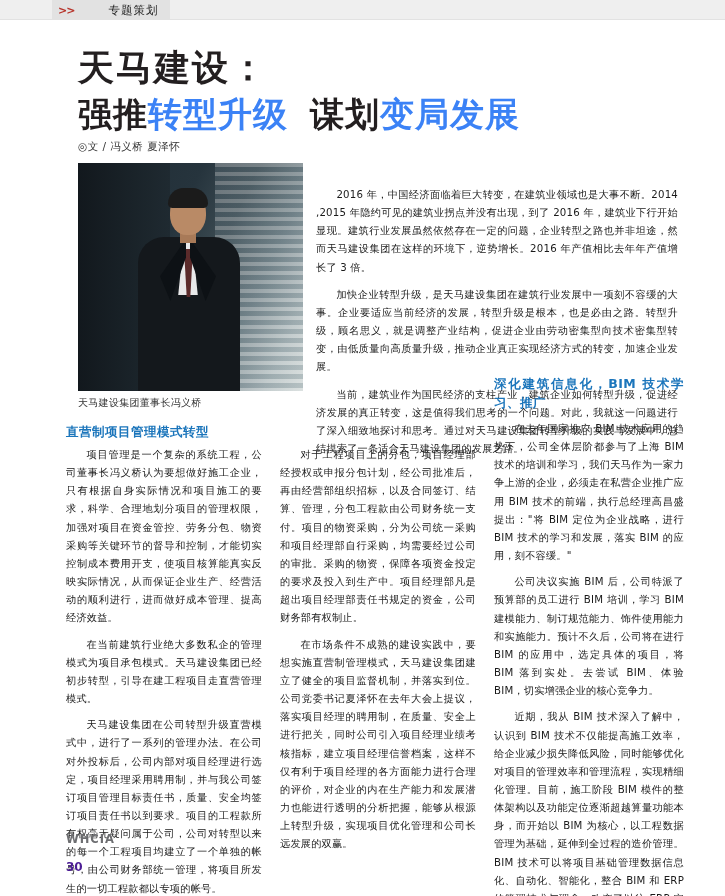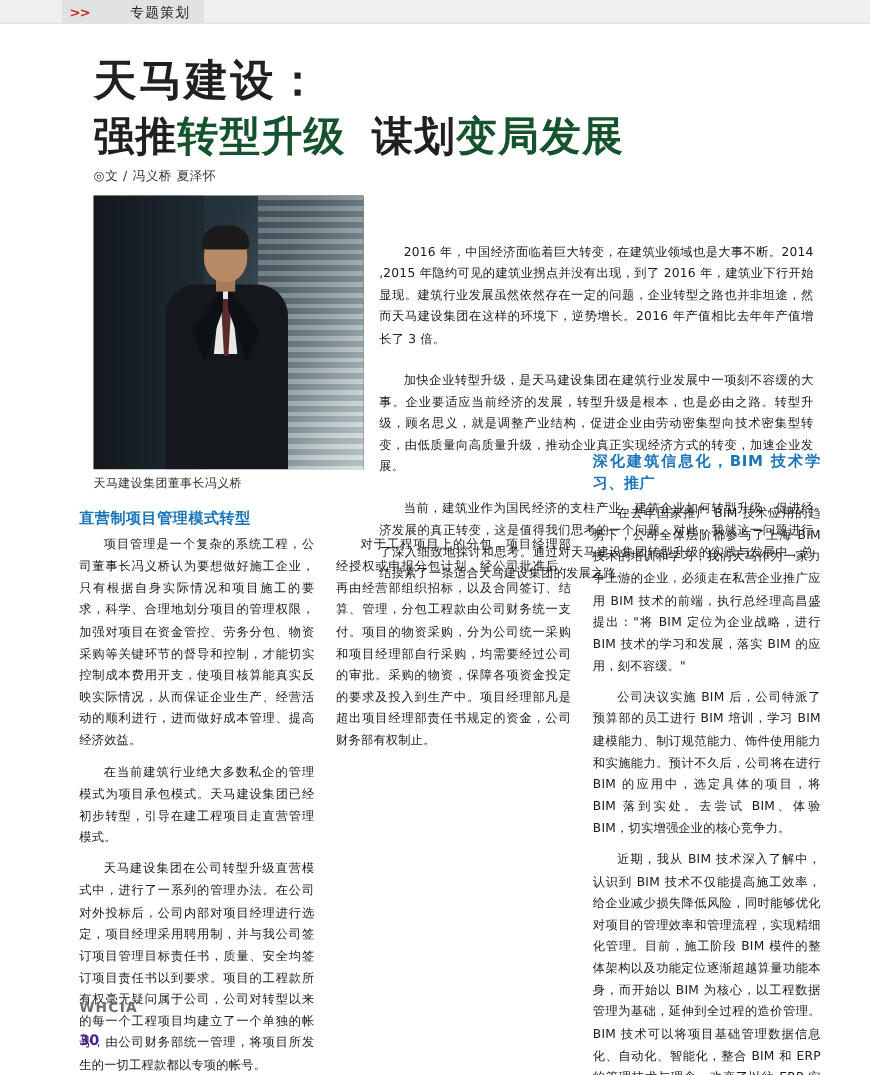--- a/index.html
+++ b/index.html
@@ -69,21 +69,21 @@
   }
   .title-line2 {
     font-size: 34px;
     font-weight: bold;
     letter-spacing: 1px;
     line-height: 1.25;
     margin-top: 4px;
     white-space: nowrap;
   }
   .t-black { color: #231f20; }
-  .t-orange { color: #14532d; }
+  .t-orange { color: #3b82f6; }
   .t-gap { display: inline-block; width: 22px; }
 
   .byline {
     position: absolute;
     left: 78px;
     top: 140px;
     font-size: 10.5px;
     color: #333;
     letter-spacing: 0.5px;
   }
@@ -201,21 +201,21 @@
     position: absolute;
     left: 316px;
     top: 186px;
     width: 362px;
     font-size: 10.2px;
     line-height: 1.78;
     color: #1a1a1a;
     text-align: justify;
     letter-spacing: 0.2px;
   }
-  .intro p { margin: 16px 0 9px 0; text-indent: 2em; }
+  .intro p { margin: 0 0 9px 0; text-indent: 2em; }
 
   
   .sec-head {
     color: #1b75bb;
     font-weight: bold;
     font-size: 12.5px;
     letter-spacing: 0.5px;
   }
   .sec-head-left {
     position: absolute;
@@ -317,20 +317,21 @@
 <div class="sec-head sec-head-right">深化建筑信息化，BIM 技术学习、推广</div>
 
 <div class="col col-1">
   <p>项目管理是一个复杂的系统工程，公司董事长冯义桥认为要想做好施工企业，只有根据自身实际情况和项目施工的要求，科学、合理地划分项目的管理权限，加强对项目在资金管控、劳务分包、物资采购等关键环节的督导和控制，才能切实控制成本费用开支，使项目核算能真实反映实际情况，从而保证企业生产、经营活动的顺利进行，进而做好成本管理、提高经济效益。</p>
   <p>在当前建筑行业绝大多数私企的管理模式为项目承包模式。天马建设集团已经初步转型，引导在建工程项目走直营管理模式。</p>
   <p>天马建设集团在公司转型升级直营模式中，进行了一系列的管理办法。在公司对外投标后，公司内部对项目经理进行选定，项目经理采用聘用制，并与我公司签订项目管理目标责任书，质量、安全均签订项目责任书以到要求。项目的工程款所有权毫无疑问属于公司，公司对转型以来的每一个工程项目均建立了一个单独的帐号，由公司财务部统一管理，将项目所发生的一切工程款都以专项的帐号。</p>
 </div>
 
 <div class="col col-2">
   <p>对于工程项目上的分包，项目经理部经授权或申报分包计划，经公司批准后，再由经营部组织招标，以及合同签订、结算、管理，分包工程款由公司财务统一支付。项目的物资采购，分为公司统一采购和项目经理部自行采购，均需要经过公司的审批。采购的物资，保障各项资金投定的要求及投入到生产中。项目经理部凡是超出项目经理部责任书规定的资金，公司财务部有权制止。</p>
+  <p>在市场条件不成熟的建设实践中，要想实施直营制管理模式，天马建设集团建立了健全的项目监督机制，并落实到位。公司党委书记夏泽怀在去年大会上提议，落实项目经理的聘用制，在质量、安全上进行把关，同时公司引入项目经理业绩考核指标，建立项目经理信誉档案，这样不仅有利于项目经理的各方面能力进行合理的评价，对企业的内在生产能力和发展潜力也能进行透明的分析把握，能够从根源上转型升级，实现项目优化管理和公司长远发展的双赢。</p>
 </div>
 
 <div class="col col-3">
   <p>在去年国家推广 BIM 技术应用的趋势下，公司全体层阶都参与了上海 BIM 技术的培训和学习，我们天马作为一家力争上游的企业，必须走在私营企业推广应用 BIM 技术的前端，执行总经理高昌盛提出："将 BIM 定位为企业战略，进行 BIM 技术的学习和发展，落实 BIM 的应用，刻不容缓。"</p>
   <p>公司决议实施 BIM 后，公司特派了预算部的员工进行 BIM 培训，学习 BIM 建模能力、制订规范能力、饰件使用能力和实施能力。预计不久后，公司将在进行 BIM 的应用中，选定具体的项目，将 BIM 落到实处。去尝试 BIM、体验 BIM，切实增强企业的核心竞争力。</p>
   <p>近期，我从 BIM 技术深入了解中，认识到 BIM 技术不仅能提高施工效率，给企业减少损失降低风险，同时能够优化对项目的管理效率和管理流程，实现精细化管理。目前，施工阶段 BIM 模件的整体架构以及功能定位逐渐超越算量功能本身，而开始以 BIM 为核心，以工程数据管理为基础，延伸到全过程的造价管理。BIM 技术可以将项目基础管理数据信息化、自动化、智能化，整合 BIM 和 ERP 的管理技术与理念，改变了以往 ERP 实施中缺乏工程基础数据核心数据的格局，使得项目精细化管理和建设企业的集约化经营目标有了切实的支点。</p>
 </div>
 
 <div class="footer">
   <span class="footer-brand">WHCIA</span>

